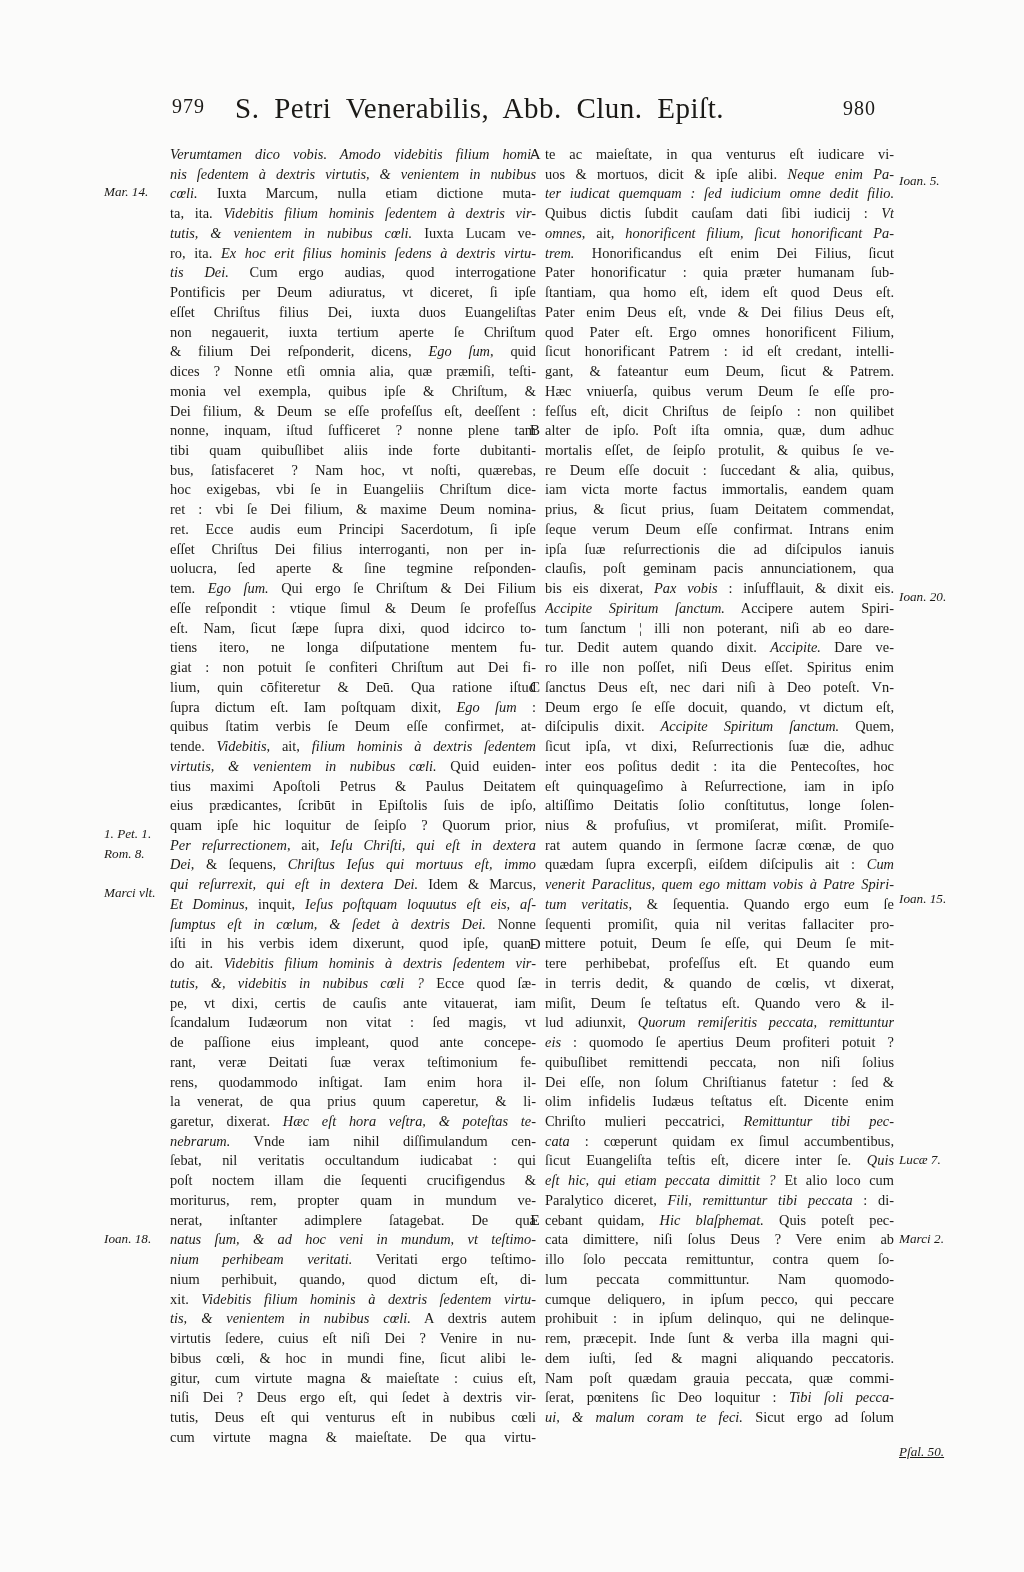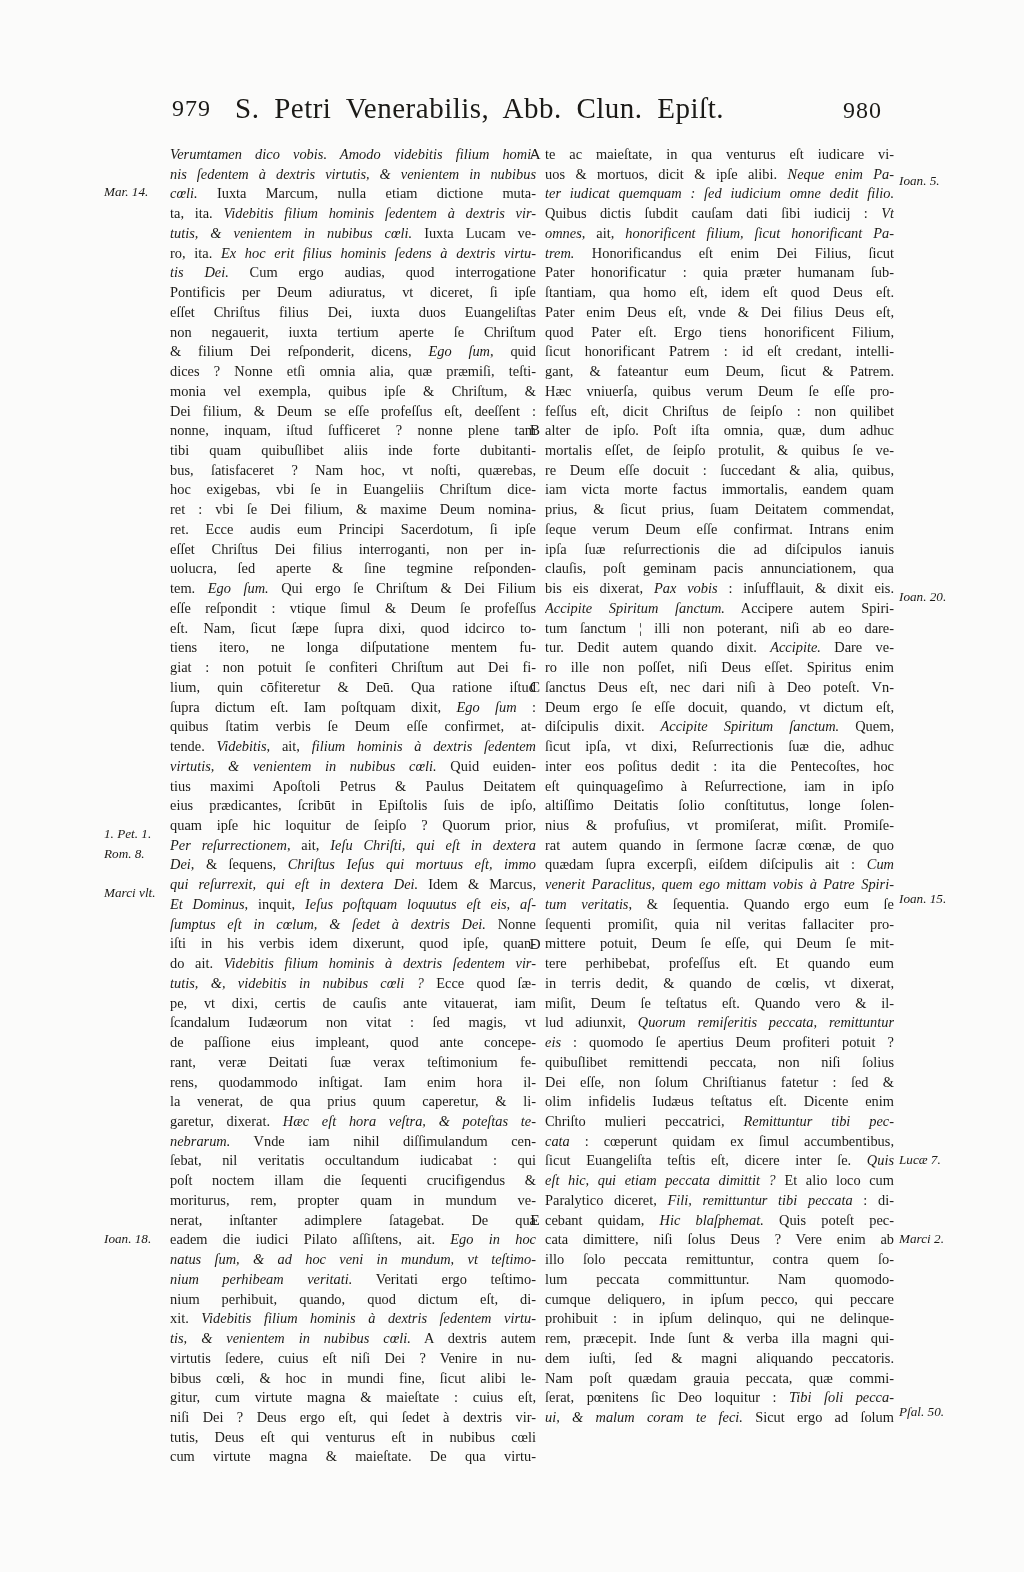--- a/index.html
+++ b/index.html
@@ -4,21 +4,21 @@
 <style>
   html,body{margin:0;padding:0;}
   body{
     width:1024px;height:1572px;position:relative;
     background:#fbfbfa;
     font-family:"Liberation Serif","DejaVu Serif",serif;
     color:#1b1a17;
     overflow:hidden;
   }
   #page{position:absolute;inset:0;}
-  .pagenum{position:absolute;font-size:24px;letter-spacing:1px;}
+  .pagenum{position:absolute;font-size:20px;letter-spacing:1px;}
   #pagenum-left{left:172px;top:95px;}
   #pagenum-right{left:843px;top:97px;}
   #running-title{
     position:absolute;left:235px;top:92px;width:580px;
     text-align:left;font-size:29px;letter-spacing:0.5px;word-spacing:7px;
     white-space:nowrap;
   }
   .column{position:absolute;top:145px;}
   #column-left{left:170px;width:366px;}
   #column-right{left:545px;width:349px;}
@@ -107,21 +107,20 @@
       <div class="tline"><span>de paſſione eius impleant, quod ante concepe-</span></div>
       <div class="tline"><span>rant, veræ Deitati ſuæ verax teſtimonium fe-</span></div>
       <div class="tline"><span>rens, quodammodo inſtigat. Iam enim hora il-</span></div>
       <div class="tline"><span>la venerat, de qua prius quum caperetur, &amp; li-</span></div>
       <div class="tline"><span>garetur, dixerat. </span><span class="it">Hæc eſt hora veſtra, &amp; poteſtas te-</span></div>
       <div class="tline"><span class="it">nebrarum.</span><span> Vnde iam nihil diſſimulandum cen-</span></div>
       <div class="tline"><span>ſebat, nil veritatis occultandum iudicabat : qui</span></div>
       <div class="tline"><span>poſt noctem illam die ſequenti crucifigendus &amp;</span></div>
       <div class="tline"><span>moriturus, rem, propter quam in mundum ve-</span></div>
       <div class="tline"><span>nerat, inſtanter adimplere ſatagebat. De qua</span></div>
-      <div class="tline"><span>eadem die iudici Pilato aſſiſtens, ait. </span><span class="it">Ego in hoc</span></div>
       <div class="tline"><span class="it">natus ſum, &amp; ad hoc veni in mundum, vt teſtimo-</span></div>
       <div class="tline"><span class="it">nium perhibeam veritati.</span><span> Veritati ergo teſtimo-</span></div>
       <div class="tline"><span>nium perhibuit, quando, quod dictum eſt, di-</span></div>
       <div class="tline"><span>xit. </span><span class="it">Videbitis filium hominis à dextris ſedentem virtu-</span></div>
       <div class="tline"><span class="it">tis, &amp; venientem in nubibus cœli.</span><span> A dextris autem</span></div>
       <div class="tline"><span>virtutis ſedere, cuius eſt niſi Dei ? Venire in nu-</span></div>
       <div class="tline"><span>bibus cœli, &amp; hoc in mundi fine, ſicut alibi le-</span></div>
       <div class="tline"><span>gitur, cum virtute magna &amp; maieſtate : cuius eſt,</span></div>
       <div class="tline"><span>niſi Dei ? Deus ergo eſt, qui ſedet à dextris vir-</span></div>
       <div class="tline"><span>tutis, Deus eſt qui venturus eſt in nubibus cœli</span></div>
@@ -139,21 +138,21 @@
   <div class="column" id="column-right">
       <div class="tline"><span>te ac maieſtate, in qua venturus eſt iudicare vi-</span></div>
       <div class="tline"><span>uos &amp; mortuos, dicit &amp; ipſe alibi. </span><span class="it">Neque enim Pa-</span></div>
       <div class="tline"><span class="it">ter iudicat quemquam : ſed iudicium omne dedit filio.</span></div>
       <div class="tline"><span>Quibus dictis ſubdit cauſam dati ſibi iudicij : </span><span class="it">Vt</span></div>
       <div class="tline"><span class="it">omnes</span><span>, ait, </span><span class="it">honorificent filium, ſicut honorificant Pa-</span></div>
       <div class="tline"><span class="it">trem.</span><span> Honorificandus eſt enim Dei Filius, ſicut</span></div>
       <div class="tline"><span>Pater honorificatur : quia præter humanam ſub-</span></div>
       <div class="tline"><span>ſtantiam, qua homo eſt, idem eſt quod Deus eſt.</span></div>
       <div class="tline"><span>Pater enim Deus eſt, vnde &amp; Dei filius Deus eſt,</span></div>
-      <div class="tline"><span>quod Pater eſt. Ergo tiens honorificent Filium,</span></div>
+      <div class="tline"><span>quod Pater eſt. Ergo omnes honorificent Filium,</span></div>
       <div class="tline"><span>ſicut honorificant Patrem : id eſt credant, intelli-</span></div>
       <div class="tline"><span>gant, &amp; fateantur eum Deum, ſicut &amp; Patrem.</span></div>
       <div class="tline"><span>Hæc vniuerſa, quibus verum Deum ſe eſſe pro-</span></div>
       <div class="tline"><span>feſſus eſt, dicit Chriſtus de ſeipſo : non quilibet</span></div>
       <div class="tline"><span>alter de ipſo. Poſt iſta omnia, quæ, dum adhuc</span></div>
       <div class="tline"><span>mortalis eſſet, de ſeipſo protulit, &amp; quibus ſe ve-</span></div>
       <div class="tline"><span>re Deum eſſe docuit : ſuccedant &amp; alia, quibus,</span></div>
       <div class="tline"><span>iam victa morte factus immortalis, eandem quam</span></div>
       <div class="tline"><span>prius, &amp; ſicut prius, ſuam Deitatem commendat,</span></div>
       <div class="tline"><span>ſeque verum Deum eſſe confirmat. Intrans enim</span></div>
@@ -203,16 +202,16 @@
       <div class="tline"><span>ſerat, pœnitens ſic Deo loquitur : </span><span class="it">Tibi ſoli pecca-</span></div>
       <div class="tline"><span class="it">ui, &amp; malum coram te feci.</span><span> Sicut ergo ad ſolum</span></div>
     </div>
 
   <div class="margin-col" id="margin-right">
       <div class="mnote" style="top: 172.636px;">Ioan. 5.</div>
       <div class="mnote" style="top: 589.15px;">Ioan. 20.</div>
       <div class="mnote" style="top: 891.172px;">Ioan. 15.</div>
       <div class="mnote" style="top: 1151.74px;">Lucæ 7.</div>
       <div class="mnote" style="top: 1230.7px;">Marci 2.</div>
-      <div class="mnote" style="top: 1404px;">Pſal. 50.</div>
+      <div class="mnote" style="top: 1444px; text-decoration: underline;">Pſal. 50.</div>
     </div>
 
 </div>
 
 </body></html>

